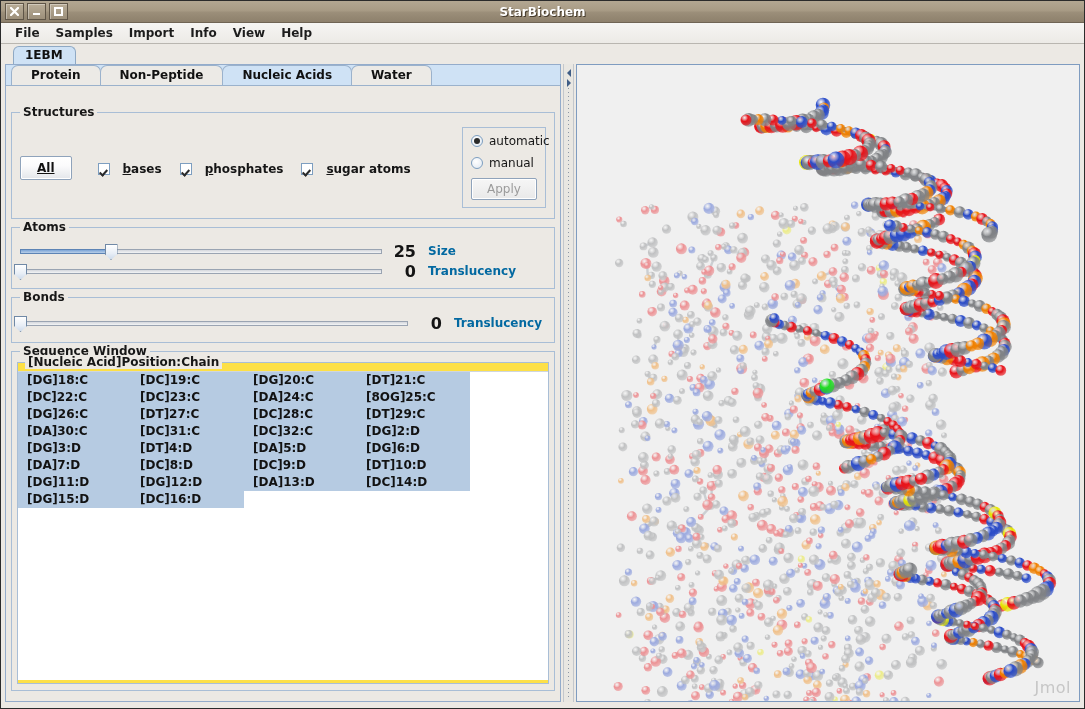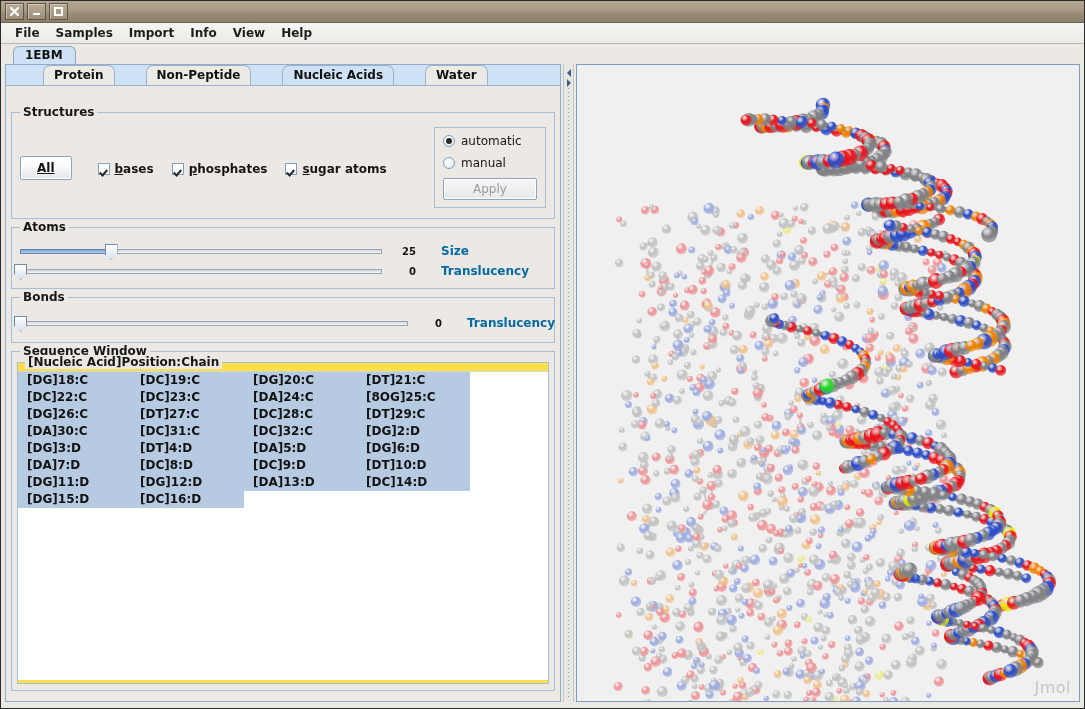--- a/index.html
+++ b/index.html
@@ -145,33 +145,32 @@
     height: 21px;
     display: flex;
     align-items: flex-end;
     padding-left: 5px;
     border-bottom: 1px solid #9bb2cc;
     box-sizing: border-box;
   }
   .subtab {
     height: 20px;
     line-height: 19px;
-    padding: 0 10px;
+    padding: 0 19px;
     font-size: 12px;
     font-weight: bold;
     color: #111;
     background: #eceae6;
     border: 1px solid #9bb2cc;
     border-bottom: none;
     border-radius: 7px 7px 0 0;
     box-sizing: border-box;
     margin-right: -1px;
     cursor: pointer;
     white-space: nowrap;
-    margin-left: 32px;
   }
   .subtab.active { background: #cfe2f5; }
 
   .panelbody {
     position: absolute;
     top: 41px; left: 0; right: 0; bottom: 0;
     background: #ece9e4;
     padding: 6px 5px 5px 5px;
     box-sizing: border-box;
   }
@@ -216,21 +215,21 @@
     box-shadow: inset 0 0 0 1px #fff;
   }
   .btn u { text-decoration: underline; }
   .btn:disabled, .btn.disabled {
     color: #9b9b9b;
     cursor: default;
     background: linear-gradient(to bottom,#f6f6f6,#e9e9e9);
   }
 
   .checkgroup { display: flex; align-items: center; gap: 18px; margin-left: 26px; margin-top: 3px;}
-  .chk { display: flex; align-items: center; gap: 5px; cursor: pointer; }
+  .chk { display: flex; align-items: center; gap: 13px; cursor: pointer; }
   .chkbox {
     width: 12px; height: 12px;
     background: #ffffff;
     border: 1px solid #7d9ec0;
     box-sizing: border-box;
     position: relative;
     flex: none;
   }
   .chkbox.checked::after {
     content: "";
@@ -241,21 +240,21 @@
     border-width: 0 2px 2px 0;
     transform: rotate(42deg);
   }
   .chk-label { font-size: 12px; font-weight: bold; color: #161616; white-space: nowrap; }
   .chk-label u { text-decoration: underline; }
 
   .modebox {
     margin-left: auto;
     border: 1px solid #a9bed6;
     padding: 6px 8px 7px 8px;
-    width: 112px;
+    width: 84px;
     box-sizing: border-box;
     background: #ece9e4;
   }
   .radio-row { display: flex; align-items: center; gap: 6px; margin-bottom: 8px; cursor: pointer; }
   .radio {
     width: 12px; height: 12px; border-radius: 50%;
     background: radial-gradient(circle at 40% 35%, #ffffff, #dfe7f0);
     border: 1px solid #7d9ec0;
     box-sizing: border-box;
     position: relative;
@@ -306,24 +305,24 @@
     margin-left: -6px;
     background: linear-gradient(to bottom,#ffffff 0%,#e8eef6 60%,#cfdcec 100%);
     border: 1px solid #7089a6;
     box-sizing: border-box;
     clip-path: polygon(0 0, 100% 0, 100% 62%, 50% 100%, 0 62%);
     cursor: pointer;
   }
   .sval {
     width: 34px;
     text-align: right;
-    font-size: 10px;
+    font-size: 16px;
     font-weight: bold;
     color: #141414;
-    padding-right: 25px;
+    padding-right: 12px;
     flex: none;
   }
   .slabel { font-size: 12px; font-weight: bold; color: #0369a1; white-space: nowrap; }
 
   
   .seqgroup { position: relative; border: 1px solid #a9bed6; background: #ece9e4; }
   .seqinner {
     position: relative;
     margin: 10px 5px 6px 5px;
     border: 1px solid #a9bed6;
@@ -443,20 +442,21 @@
         </span>
       </div>
       <div class="winbtn">
         <span>
           <svg width="9" height="9" viewBox="0 0 9 9">
             <rect x="1" y="1" width="7" height="7" fill="none" stroke="#ffffff" stroke-width="2"></rect>
           </svg>
         </span>
       </div>
     </div>
+    <div class="title-text">StarBiochem</div>
   </div>
 
   <div class="menubar">
     <div class="menuitem">File</div>
     <div class="menuitem">Samples</div>
     <div class="menuitem">Import</div>
     <div class="menuitem">Info</div>
     <div class="menuitem">View</div>
     <div class="menuitem">Help</div>
   </div>

